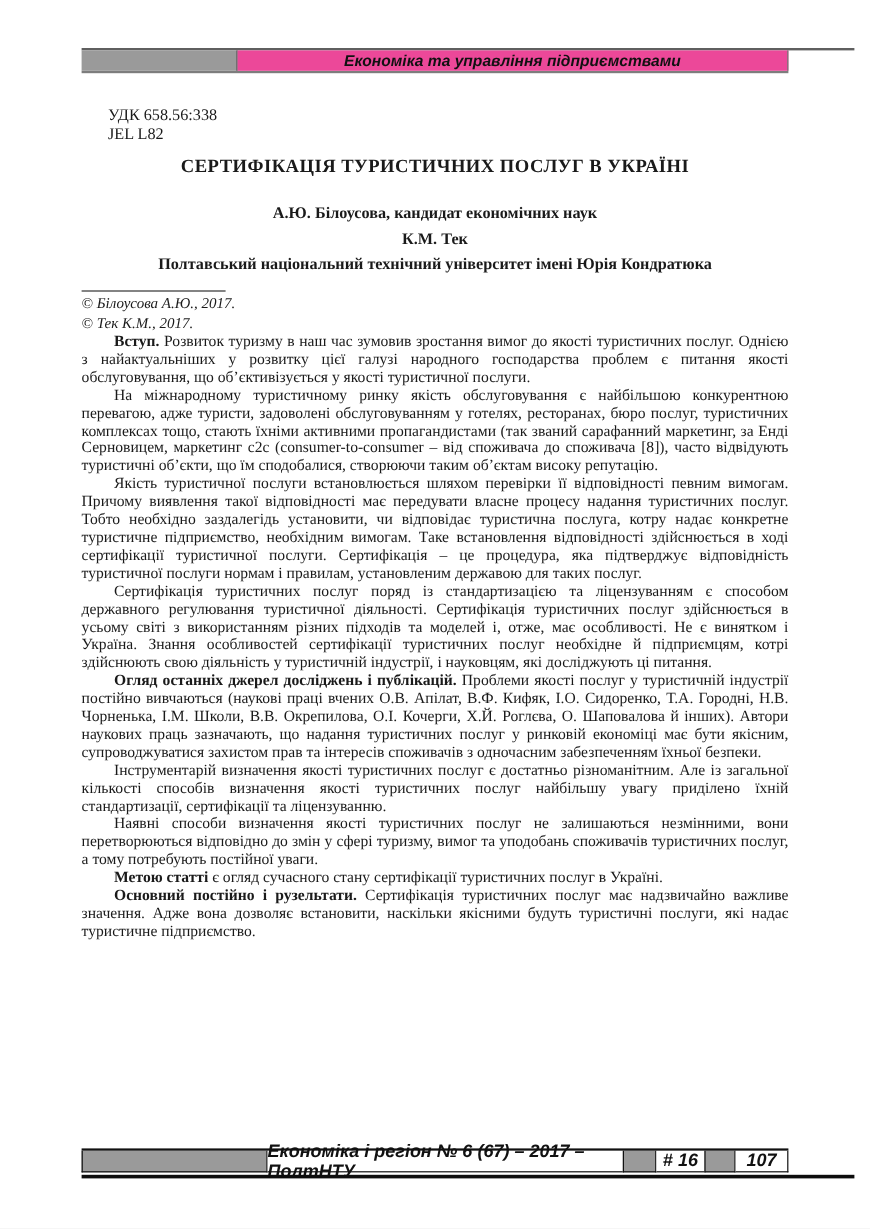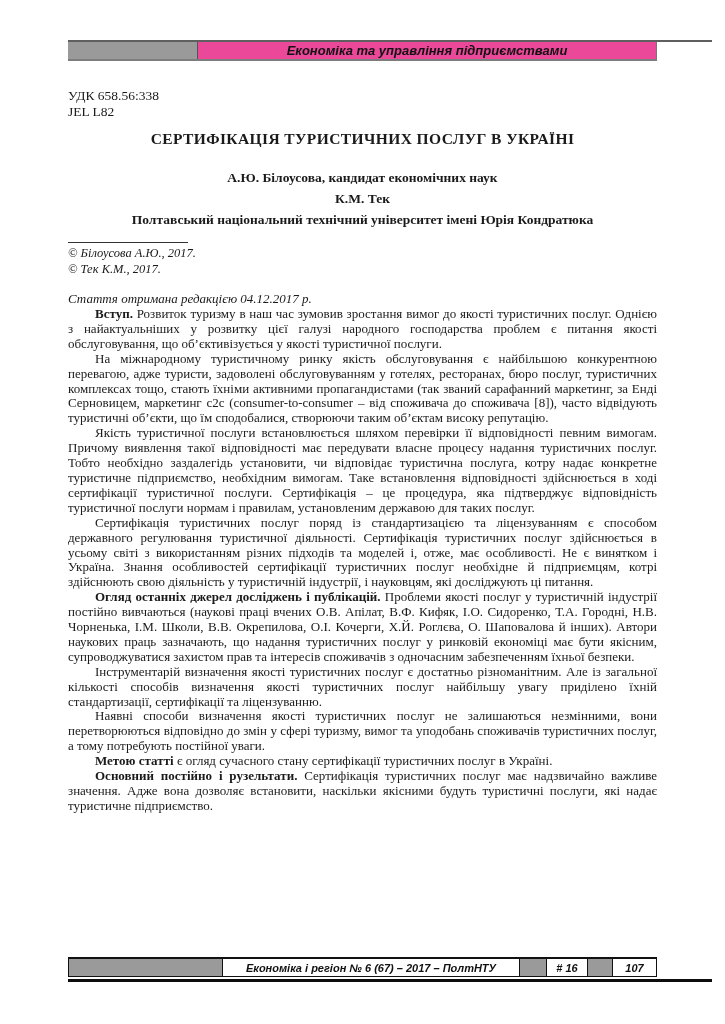--- a/index.html
+++ b/index.html
@@ -27,21 +27,21 @@
     flex:1;background:#ec4899;
     display:flex;align-items:center;justify-content:center;
     font-family:"Liberation Sans", sans-serif;
     font-weight:bold;font-style:italic;font-size:13px;color:#111;
     border-right:1px solid #777;box-sizing:border-box;
   }
   
   .content{
     position:absolute;left:68px;top:88px;width:589px;
   }
-  .meta-line{font-size:13.5px;line-height:16px;}
+  .meta-line{font-size:13.5px;line-height:16px;margin-left:22px;}
   .article-title{
     margin:9px 0 0 0;text-align:center;
     font-weight:bold;font-size:15.5px;line-height:20px;letter-spacing:.4px;
   }
   .authors{margin-top:18px;text-align:center;font-weight:bold;font-size:13.5px;line-height:21px;}
   .copyright-block{margin-top:12px;}
   .copyright-rule{width:120px;height:0;border-top:1.5px solid #333;margin-bottom:2px;}
   .copyright-line{font-style:italic;font-size:12.5px;line-height:16px;}
   .received-line{margin-top:14px;font-style:italic;font-size:13px;line-height:16px;}
   .body-text{margin-top:0;text-align:justify;font-size:13px;line-height:14.9px;}
@@ -50,21 +50,21 @@
   
   .footer-row{
     position:absolute;left:68px;top:957px;width:589px;height:20px;
     display:flex;box-sizing:border-box;
     border-top:2px solid #111;
   }
   .footer-row .cell{
     box-sizing:border-box;border-bottom:1.5px solid #111;
     display:flex;align-items:center;justify-content:center;
     font-family:"Liberation Sans", sans-serif;
-    font-weight:bold;font-style:italic;font-size:11px;color:#111;
+    font-weight:bold;font-style:italic;font-size:15px;color:#111;
   }
   .cell-gray{background:#9a9a9a;border-left:1px solid #111;border-right:1px solid #111;}
   .cell-white{background:#ffffff;}
   .fw-journal{width:155px;}
   .fw-center{width:296px;}
   .fw-g1{width:28px;}
   .fw-num{width:40px;text-align:center;}
   .fw-g2{width:26px;}
   .fw-page{width:44px;border-right:1px solid #111;}
   .footer-bottomline{
@@ -94,21 +94,20 @@
       <div>К.М. Тек</div>
       <div>Полтавський національний технічний університет імені Юрія Кондратюка</div>
     </div>
 
     <div class="copyright-block">
       <div class="copyright-rule"></div>
       <div class="copyright-line">© Білоусова А.Ю., 2017.</div>
       <div class="copyright-line">© Тек К.М., 2017.</div>
     </div>
 
-    <div class="received-line">Стаття отримана редакцією 04.12.2017 р.</div>
 
     <div class="body-text">
       <p><b>Вступ.</b>
         <span>Розвиток туризму в наш час зумовив зростання вимог до якості туристичних послуг. Однією з найактуальніших у розвитку цієї галузі народного господарства проблем є питання якості обслуговування, що об’єктивізується у якості туристичної послуги.</span></p>
       <p><span>На міжнародному туристичному ринку якість обслуговування є найбільшою конкурентною перевагою, адже туристи, задоволені обслуговуванням у готелях, ресторанах, бюро послуг, туристичних комплексах тощо, стають їхніми активними пропагандистами (так званий сарафанний маркетинг, за Енді Серновицем, маркетинг с2с (consumer-to-consumer – від споживача до споживача [8]), часто відвідують туристичні об’єкти, що їм сподобалися, створюючи таким об’єктам високу репутацію.</span></p>
       <p><span>Якість туристичної послуги встановлюється шляхом перевірки її відповідності певним вимогам. Причому виявлення такої відповідності має передувати власне процесу надання туристичних послуг. Тобто необхідно заздалегідь установити, чи відповідає туристична послуга, котру надає конкретне туристичне підприємство, необхідним вимогам. Таке встановлення відповідності здійснюється в ході сертифікації туристичної послуги. Сертифікація – це процедура, яка підтверджує відповідність туристичної послуги нормам і правилам, установленим державою для таких послуг.</span></p>
       <p><span>Сертифікація туристичних послуг поряд із стандартизацією та ліцензуванням є способом державного регулювання туристичної діяльності. Сертифікація туристичних послуг здійснюється в усьому світі з використанням різних підходів та моделей і, отже, має особливості. Не є винятком і Україна. Знання особливостей сертифікації туристичних послуг необхідне й підприємцям, котрі здійснюють свою діяльність у туристичній індустрії, і науковцям, які досліджують ці питання.</span></p>
       <p><b>Огляд останніх джерел досліджень і публікацій.</b>
         <span>Проблеми якості послуг у туристичній індустрії постійно вивчаються (наукові праці вчених О.В. Апілат, В.Ф. Кифяк, І.О. Сидоренко, Т.А. Городні, Н.В. Чорненька, І.М. Школи, В.В. Окрепилова, О.І. Кочерги, Х.Й. Роглєва, О. Шаповалова й інших). Автори наукових праць зазначають, що надання туристичних послуг у ринковій економіці має бути якісним, супроводжуватися захистом прав та інтересів споживачів з одночасним забезпеченням їхньої безпеки.</span></p>
       <p><span>Інструментарій визначення якості туристичних послуг є достатньо різноманітним. Але із загальної кількості способів визначення якості туристичних послуг найбільшу увагу приділено їхній стандартизації, сертифікації та ліцензуванню.</span></p>

